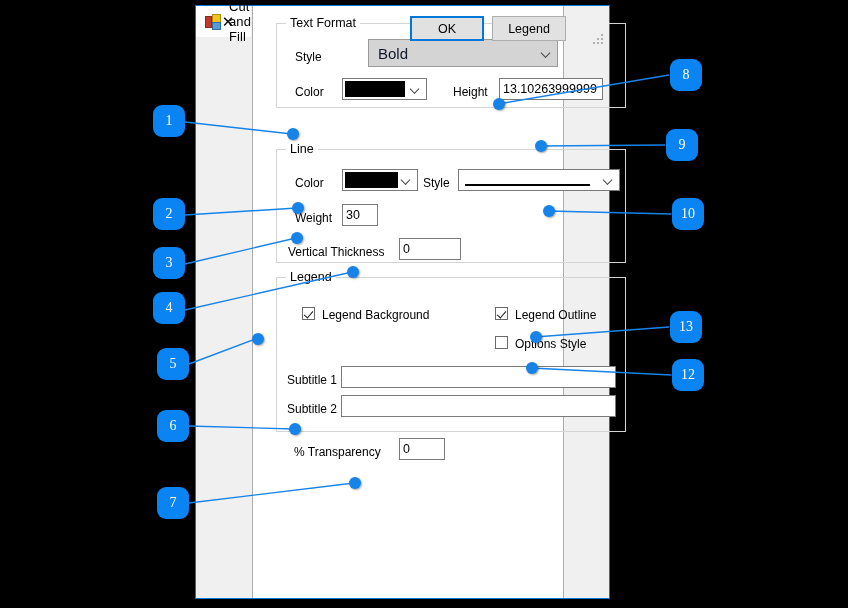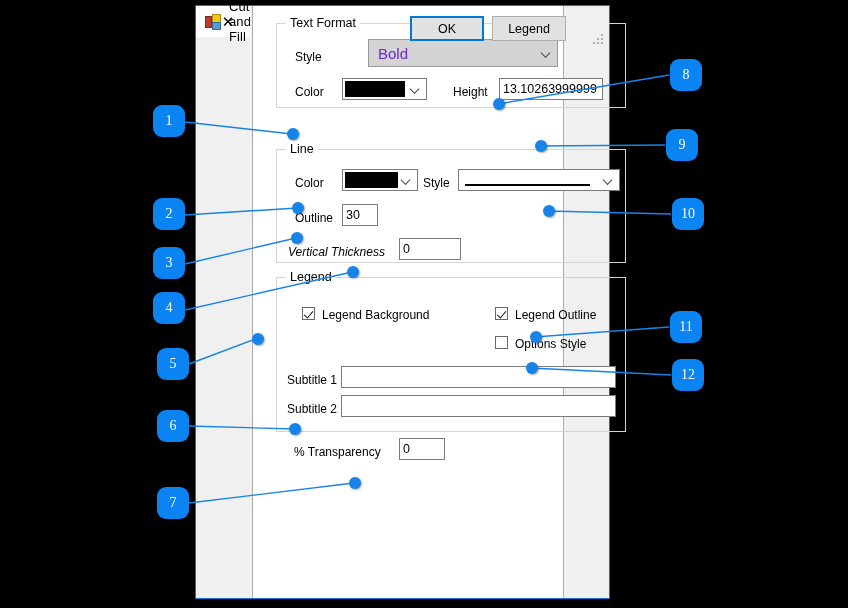--- a/index.html
+++ b/index.html
@@ -133,21 +133,21 @@
     display: flex; align-items: center;
     padding-left: 3px;
     overflow: hidden;
     white-space: nowrap;
   }
   .combo {
     position: absolute;
     background: #ffffff;
     border: 1px solid #7a7a7a;
     display: flex; align-items: center;
-    font-size: 12.5px; color:#6d28d9;
+    font-size: 12.5px; color:#0f172a;
   }
   .combo .arrow {
     position: absolute; right: 6px; top: 50%;
     transform: translateY(-50%);
     width: 9px; height: 9px;
   }
   .combo .arrow::before {
     content: ""; position: absolute;
     left: 0; top: 1px;
     width: 6px; height: 6px;
@@ -263,24 +263,24 @@
           <span class="swatch" style="left:2px; top:2px; width:53px; height:16px;"></span>
           <span class="arrow"></span>
         </div>
 
         <span class="lbl" style="left:146px; top:26px;">Style</span>
         <div class="combo" style="left:181px; top:19px; width:162px; height:22px;">
           <span class="linesample" style="left:6px; top:14px; width:125px; height:2px;"></span>
           <span class="arrow"></span>
         </div>
 
-        <span class="lbl" style="left:18px; top:61px;">Outline</span>
+        <span class="lbl" style="left:18px; top:61px;">Weight</span>
         <div class="textbox" style="left:65px; top:54px; width:36px; height:22px;">30</div>
 
-        <span class="lbl" style="left:11px; top:95px;font-style:italic;">Vertical Thickness</span>
+        <span class="lbl" style="left:11px; top:95px;">Vertical Thickness</span>
         <div class="textbox" style="left:122px; top:88px; width:62px; height:22px;">0</div>
       </div>
 
       <div class="group" style="left:23px; top:271px; width:350px; height:155px;">
         <span class="glabel">Legend</span>
 
         <span class="chk checked" style="left:25px; top:29px;"></span>
         <span class="lbl" style="left:45px; top:30px;">Legend Background</span>
 
         <span class="chk checked" style="left:218px; top:29px;"></span>
@@ -349,16 +349,16 @@
   <span class="badge" style="left:153px; top:105px;">1</span>
   <span class="badge" style="left:153px; top:198px;">2</span>
   <span class="badge" style="left:153px; top:247px;">3</span>
   <span class="badge" style="left:153px; top:292px;">4</span>
   <span class="badge" style="left:157px; top:348px;">5</span>
   <span class="badge" style="left:157px; top:410px;">6</span>
   <span class="badge" style="left:157px; top:487px;">7</span>
   <span class="badge" style="left:670px; top:59px;">8</span>
   <span class="badge" style="left:666px; top:129px;">9</span>
   <span class="badge" style="left:672px; top:198px;">10</span>
-  <span class="badge" style="left:670px; top:311px;">11</span>
+  <span class="badge" style="left:670px; top:311px;">13</span>
   <span class="badge" style="left:672px; top:359px;">12</span>
 
 </div>
 
 </body></html>

